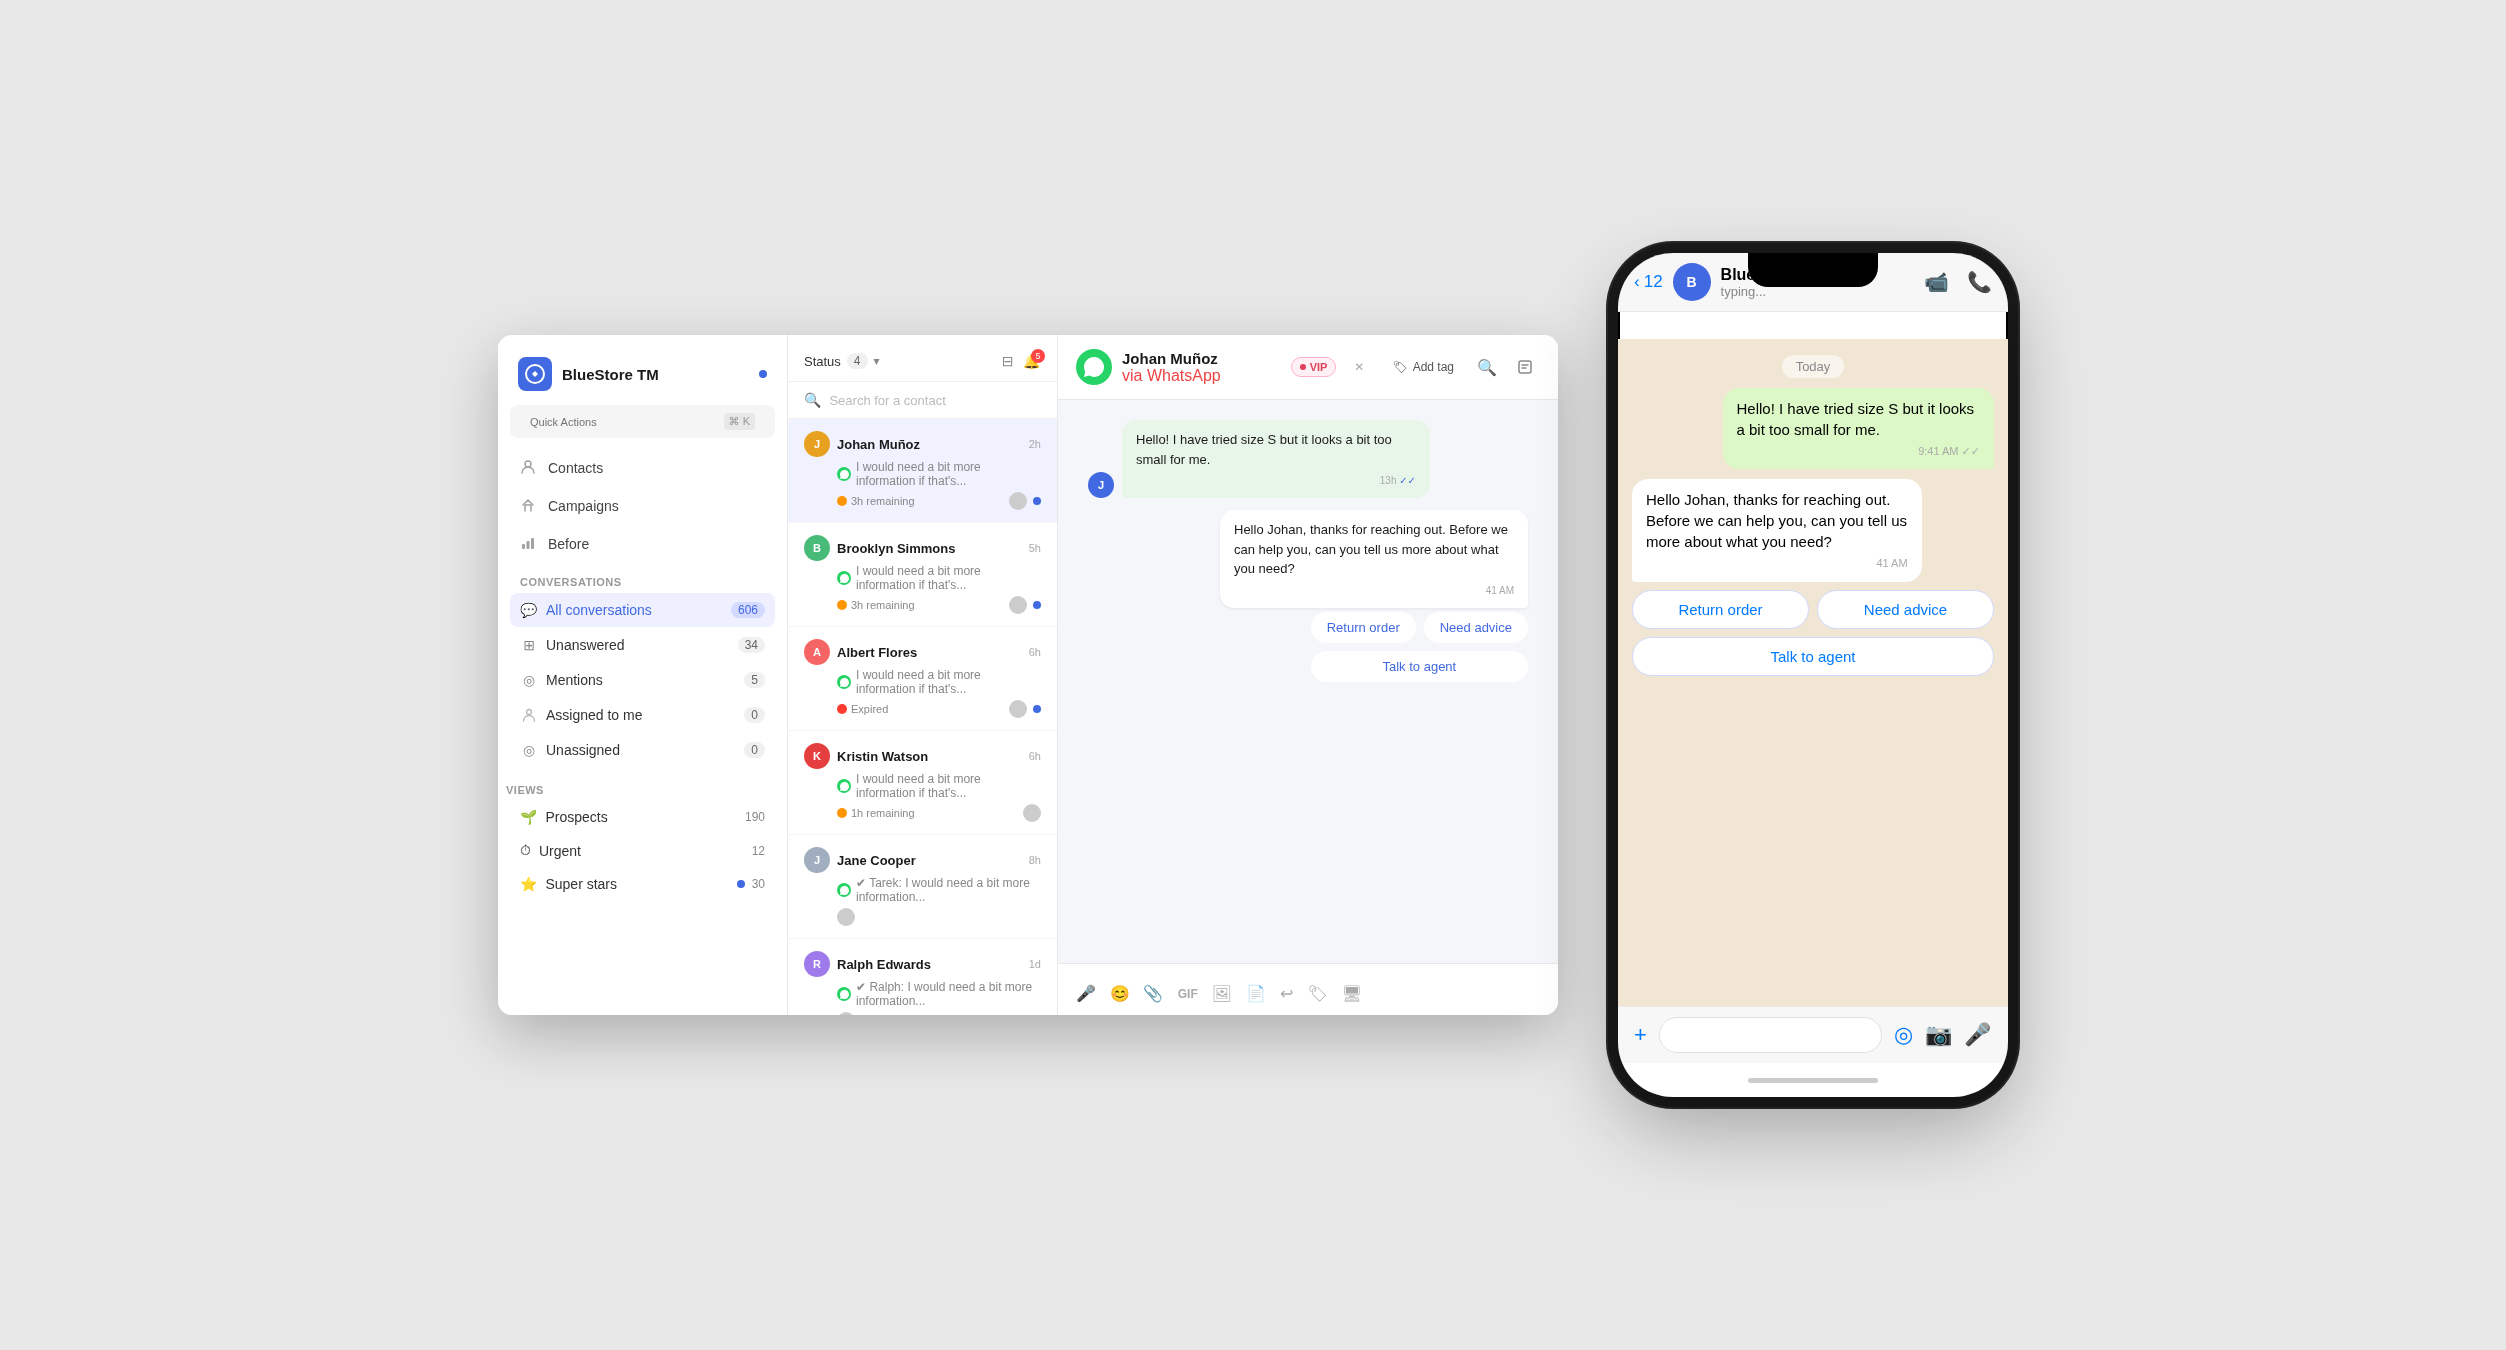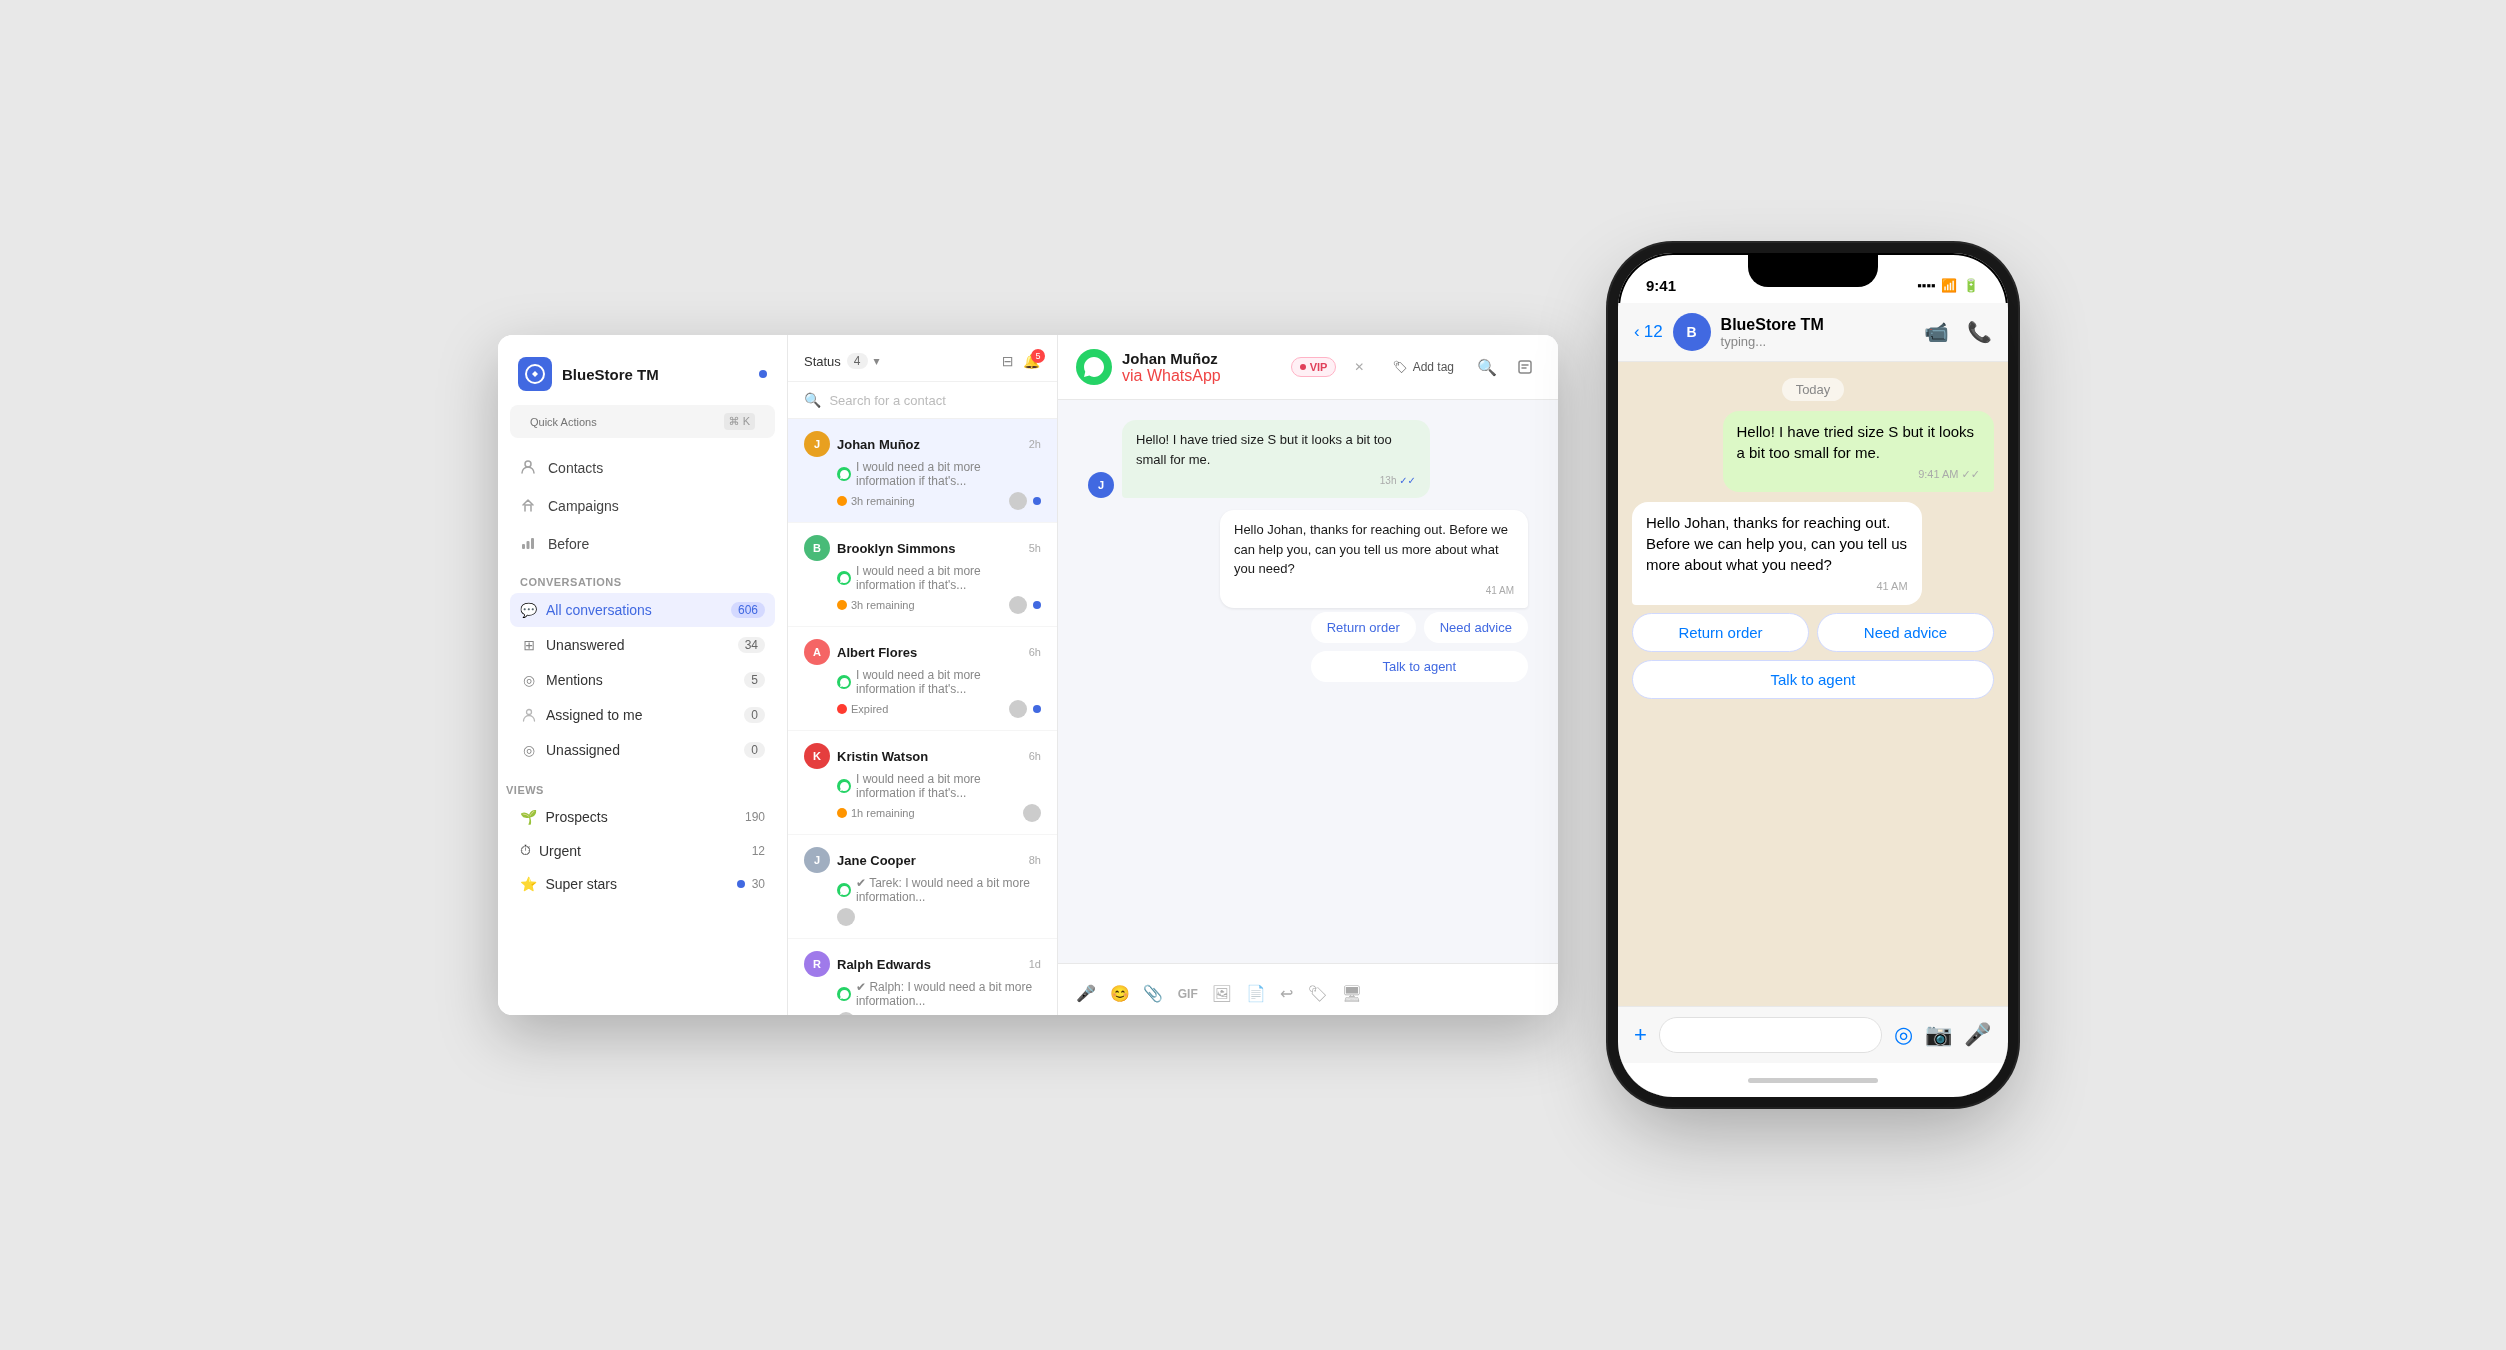--- a/index.html
+++ b/index.html
@@ -594,20 +594,21 @@
       font-size: 20px;
     }
     .phone-messages {
       flex: 1;
       background: #f0e6d3;
       padding: 16px 14px;
       display: flex;
       flex-direction: column;
       gap: 10px;
       overflow-y: auto;
+      margin-top: 27px;
     }
     .phone-date-badge {
       text-align: center;
       font-size: 13px;
       color: #888;
       background: rgba(255,255,255,0.6);
       padding: 4px 14px;
       border-radius: 12px;
       align-self: center;
     }
@@ -1084,28 +1085,20 @@
         <span class="chat-tool">🏷</span>
         <span class="chat-tool">🖥</span>
       </div>
     </div>
   </div>
 </div>
 
 <div class="phone-mockup">
   <div class="phone-notch"></div>
 
-  <div class="phone-status-bar">
-    <span>9:41</span>
-    <div class="phone-status-right">
-      <span>▪▪▪▪</span>
-      <span>📶</span>
-      <span>🔋</span>
-    </div>
-  </div>
 
   <div class="phone-chat-header">
     <div class="phone-back-btn">
       <span>‹</span>
       <span class="phone-back-count">12</span>
     </div>
     <div class="phone-contact-avatar">B</div>
     <div class="phone-contact-info">
       <div class="phone-contact-name">BlueStore TM</div>
       <div class="phone-contact-status">typing...</div>

